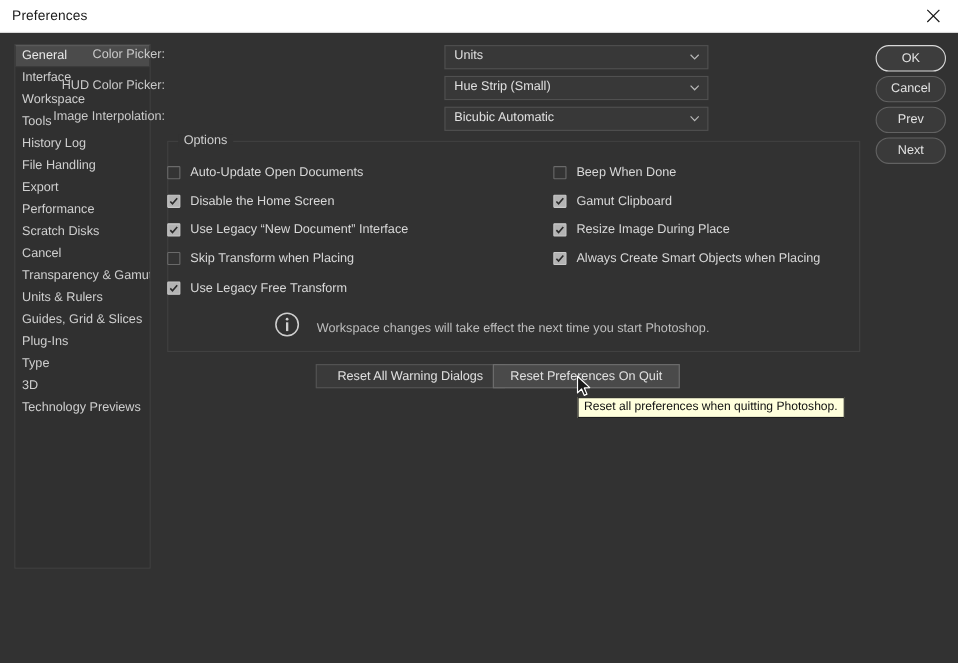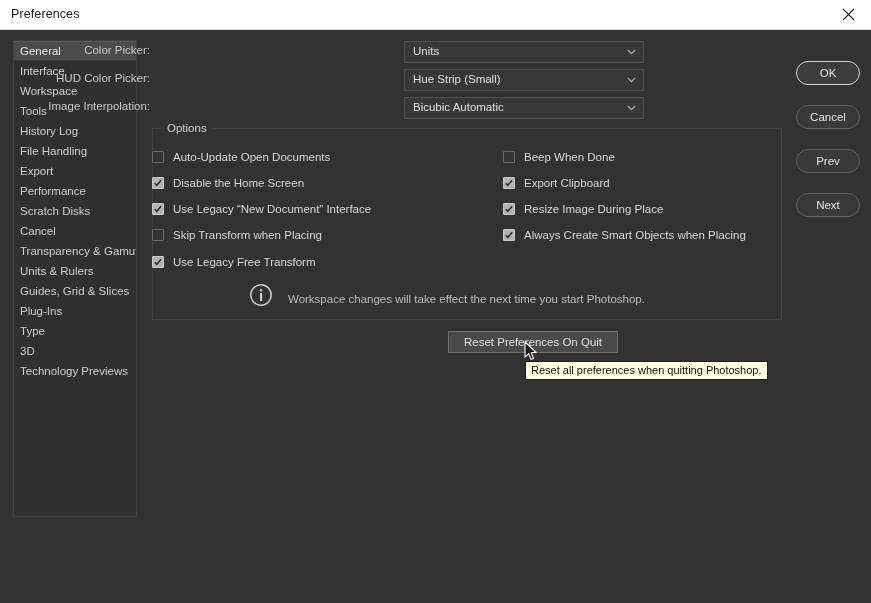--- a/index.html
+++ b/index.html
@@ -106,21 +106,20 @@
     background: #3a3a3a;
     border: 1px solid #626262;
     color: #e3e3e3;
     font-family: "Liberation Sans", sans-serif;
     font-size: 11.5px;
     text-align: center;
     line-height: 22px;
     cursor: pointer;
     padding: 0;
     box-sizing: border-box;
-    margin-top: 20px;
   }
   .pill-btn.primary {
     border: 1px solid #d8d8d8;
     background: #3d3d3d;
   }
 
   
   .form-row {
     position: absolute;
     left: 150px;
@@ -388,21 +387,21 @@
   <div class="checkrow" style="left:503px; top:148px;">
     <span class="cb off"></span>
     <span class="check-label">Beep When Done</span>
   </div>
   <div class="checkrow" style="left:503px; top:174px;">
     <span class="cb on">
       <svg width="8" height="8" viewBox="0 0 8 8">
           <path d="M0.8 4.2 L2.8 6.3 L7.1 1.3" stroke="#2a2a2a" stroke-width="1.5" fill="none"></path>
         </svg>
     </span>
-    <span class="check-label">Export Clipboard</span>
+    <span class="check-label">Gamut Clipboard</span>
   </div>
   <div class="checkrow" style="left:503px; top:200px;">
     <span class="cb on">
       <svg width="8" height="8" viewBox="0 0 8 8">
           <path d="M0.8 4.2 L2.8 6.3 L7.1 1.3" stroke="#2a2a2a" stroke-width="1.5" fill="none"></path>
         </svg>
     </span>
     <span class="check-label">Resize Image During Place</span>
   </div>
   <div class="checkrow" style="left:503px; top:226px;justify-content:flex-end;">
@@ -414,20 +413,21 @@
     <span class="check-label">Always Create Smart Objects when Placing</span>
   </div>
 
   <svg class="info-icon" viewBox="0 0 24 24">
     <circle cx="12" cy="12" r="10.2" stroke="#cfcfcf" stroke-width="1.4" fill="none"></circle>
     <circle cx="12" cy="7.2" r="1.25" fill="#cfcfcf"></circle>
     <rect x="11" y="10" width="2.1" height="8" fill="#cfcfcf"></rect>
   </svg>
   <div class="info-text">Workspace changes will take effect the next time you start Photoshop.</div>
 
+  <button class="reset-btn" id="reset-warnings">Reset All Warning Dialogs</button>
   <button class="reset-btn hovered" id="reset-prefs">Reset Preferences On Quit</button>
 
   <div class="tooltip">Reset all preferences when quitting Photoshop.</div>
 
   <svg class="cursor" viewBox="0 0 14 21">
     <path d="M1 1 L1 16.2 L4.7 12.6 L7.1 18.4 L9.6 17.3 L7.2 11.7 L12.1 11.4 Z" fill="#1a1a1a" stroke="#ffffff" stroke-width="1.1" stroke-linejoin="round"></path>
   </svg>
 
 </div>
 

